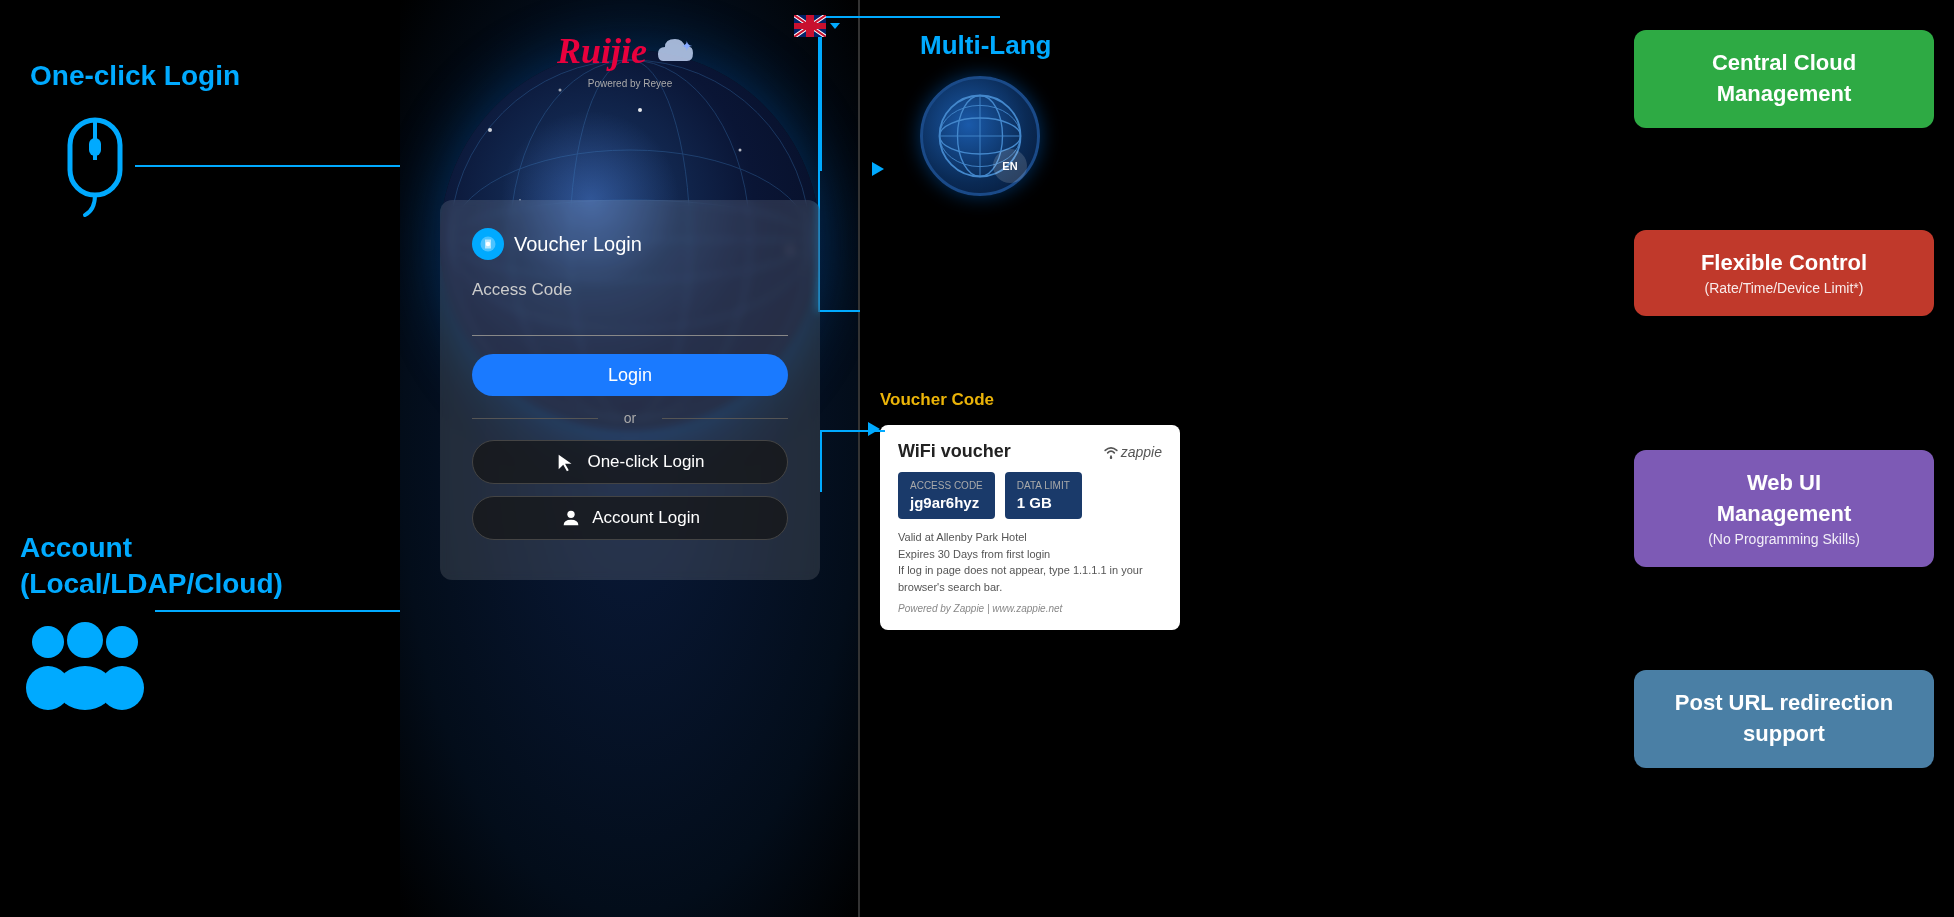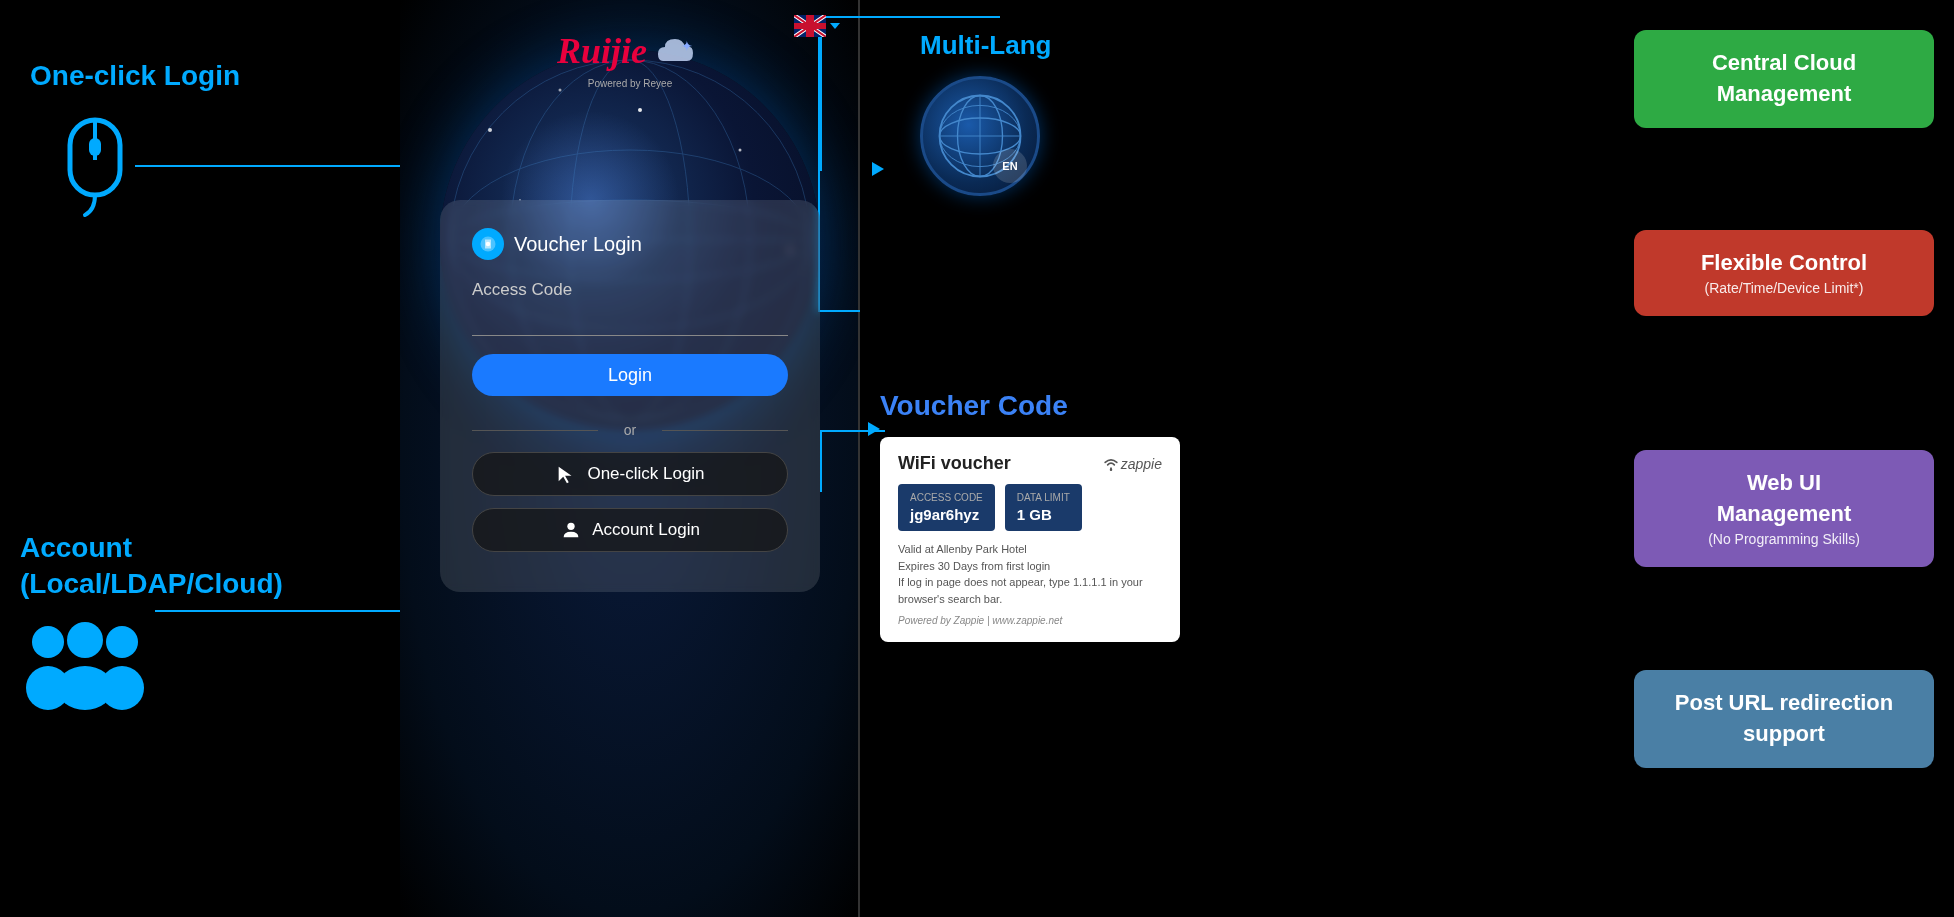--- a/index.html
+++ b/index.html
@@ -127,21 +127,21 @@
     }
 
     
     .login-card {
       position: absolute;
       top: 200px;
       left: 50%;
       transform: translateX(-50%);
       width: 380px;
       background: rgba(255,255,255,0.12);
-      border-radius: 20px;
+      border-radius: 12px;
       padding: 28px 32px;
       z-index: 10;
       backdrop-filter: blur(4px);
     }
 
     .voucher-login-row {
       display: flex;
       align-items: center;
       margin-bottom: 20px;
     }
@@ -193,21 +193,20 @@
       cursor: pointer;
       margin-bottom: 14px;
     }
 
     .or-divider {
       text-align: center;
       color: #aaa;
       font-size: 14px;
       margin-bottom: 14px;
       position: relative;
-      margin-top: 12px;
     }
     .or-divider::before, .or-divider::after {
       content: '';
       position: absolute;
       top: 50%;
       width: 40%;
       height: 1px;
       background: #555;
     }
     .or-divider::before { left: 0; }
@@ -320,22 +319,22 @@
 
     
     .voucher-section {
       position: absolute;
       left: 880px;
       top: 390px;
       width: 360px;
     }
 
     .voucher-code-label {
-      color: #3b82f6;
-      font-size: 28px;
+      color: #eab308;
+      font-size: 17px;
       font-weight: bold;
       margin-bottom: 15px;
     }
 
     .voucher-card {
       background: white;
       border-radius: 8px;
       padding: 16px 18px;
       width: 300px;
     }

